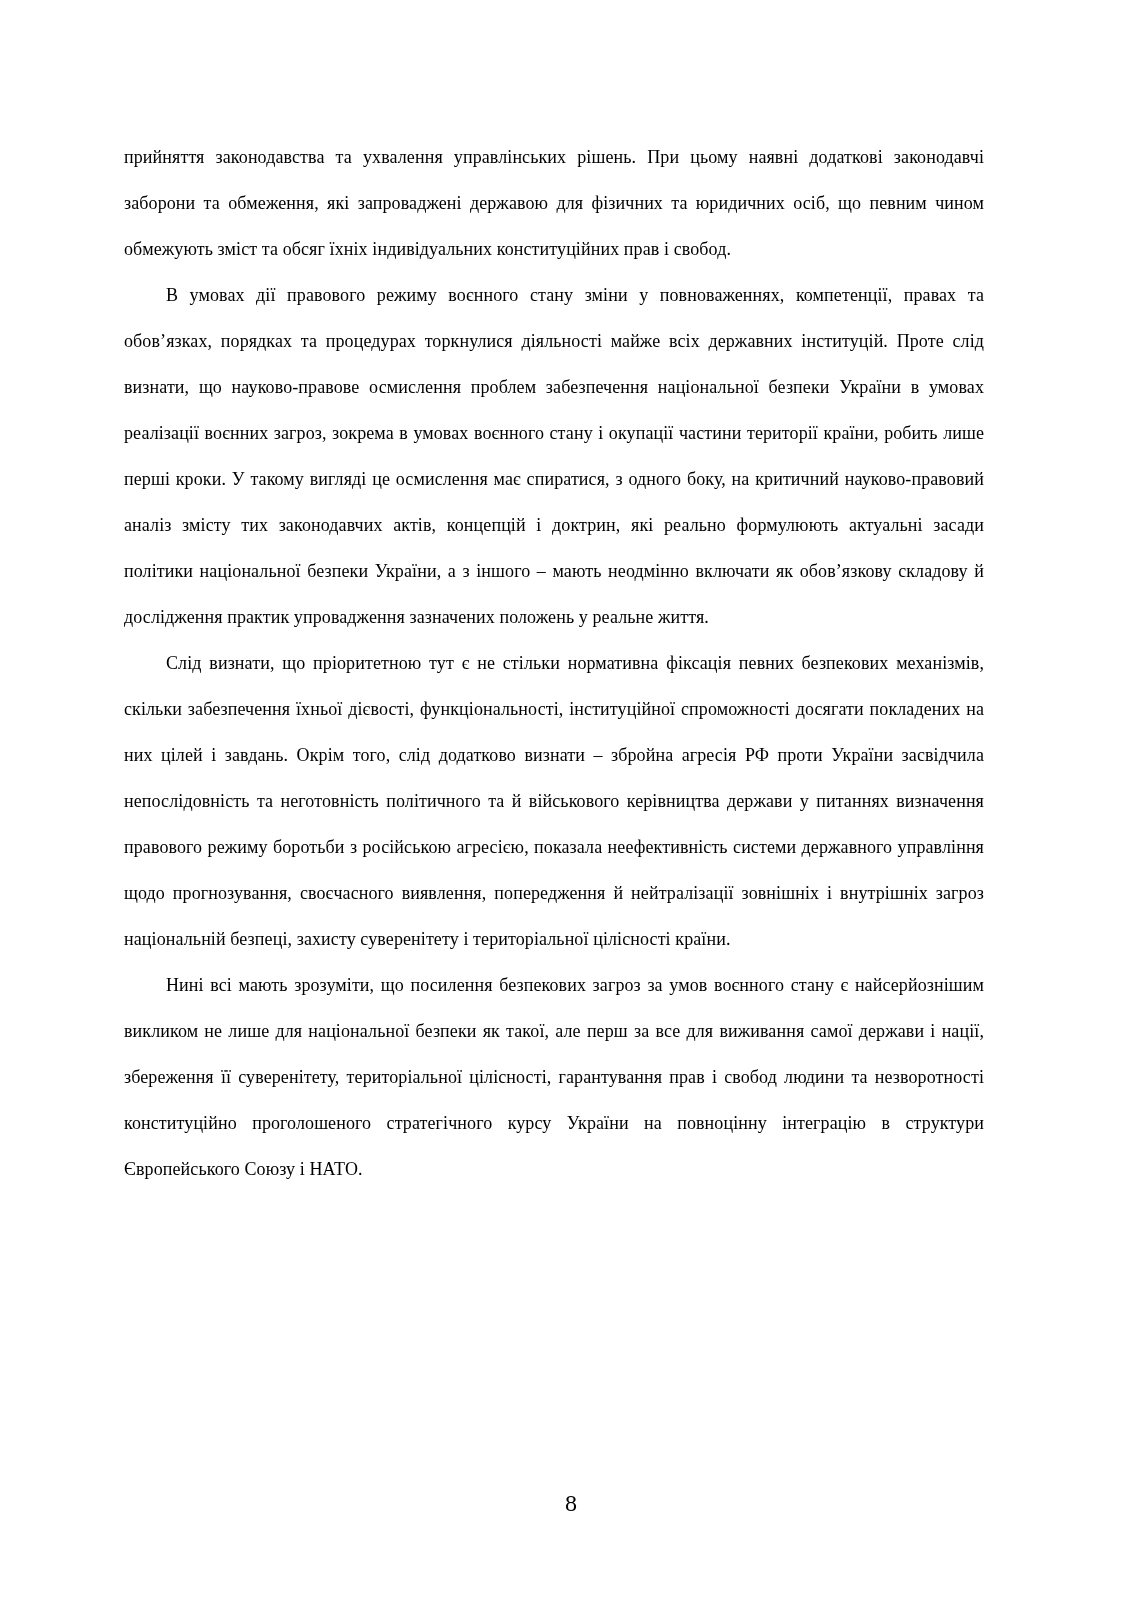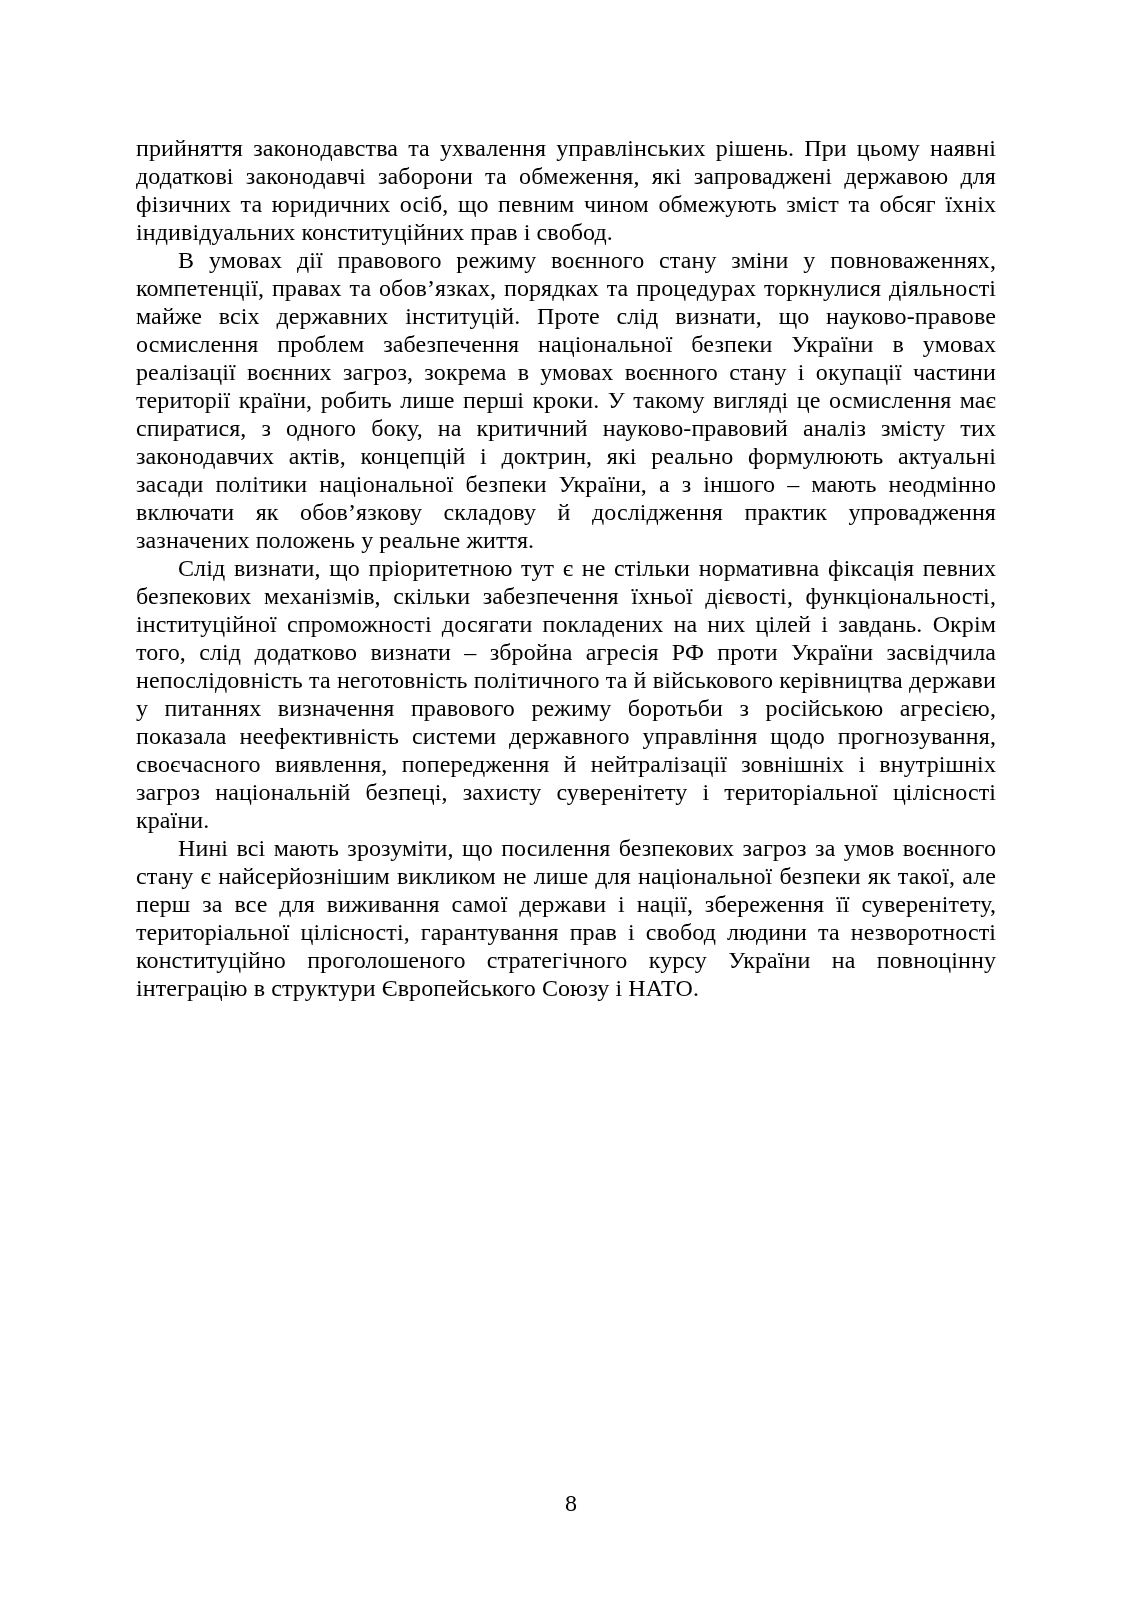--- a/index.html
+++ b/index.html
@@ -15,25 +15,25 @@
     font-family: "Liberation Serif", "DejaVu Serif", serif;
     color: #000000;
   }
   .page {
     position: absolute;
     inset: 0;
     background: #ffffff;
   }
   .body-text {
     position: absolute;
-    left: 136px;
+    left: 124px;
     top: 134px;
     width: 860px;
-    font-size: 24px;
-    line-height: 28px;
+    font-size: 18px;
+    line-height: 46px;
     text-align: justify;
     text-justify: inter-word;
     letter-spacing: 0.1px;
   }
   .body-text p {
     margin: 0;
     padding: 0;
   }
   .body-text p.indent {
     text-indent: 42px;

